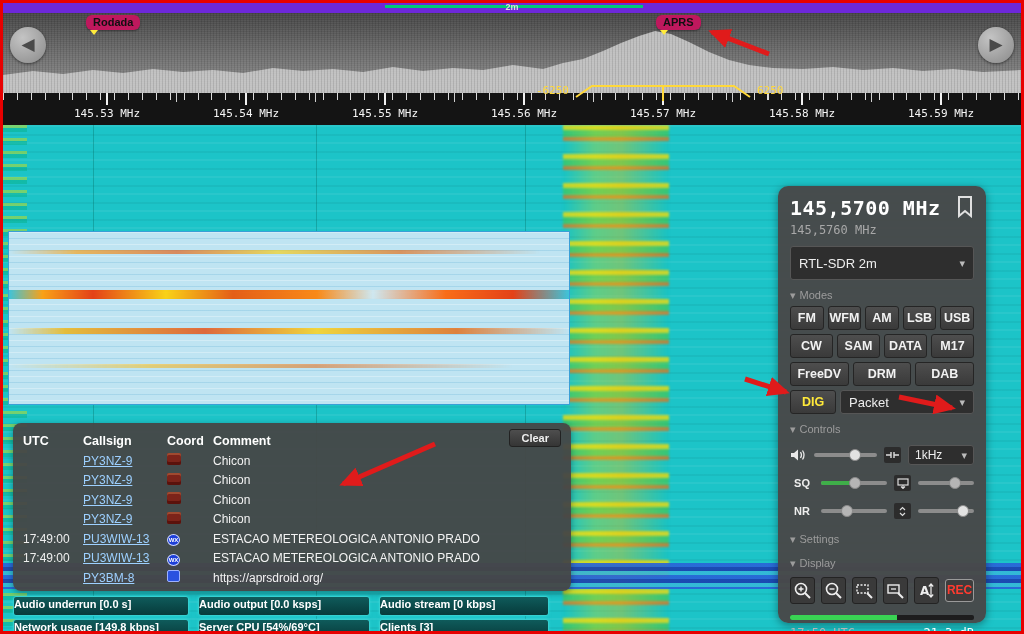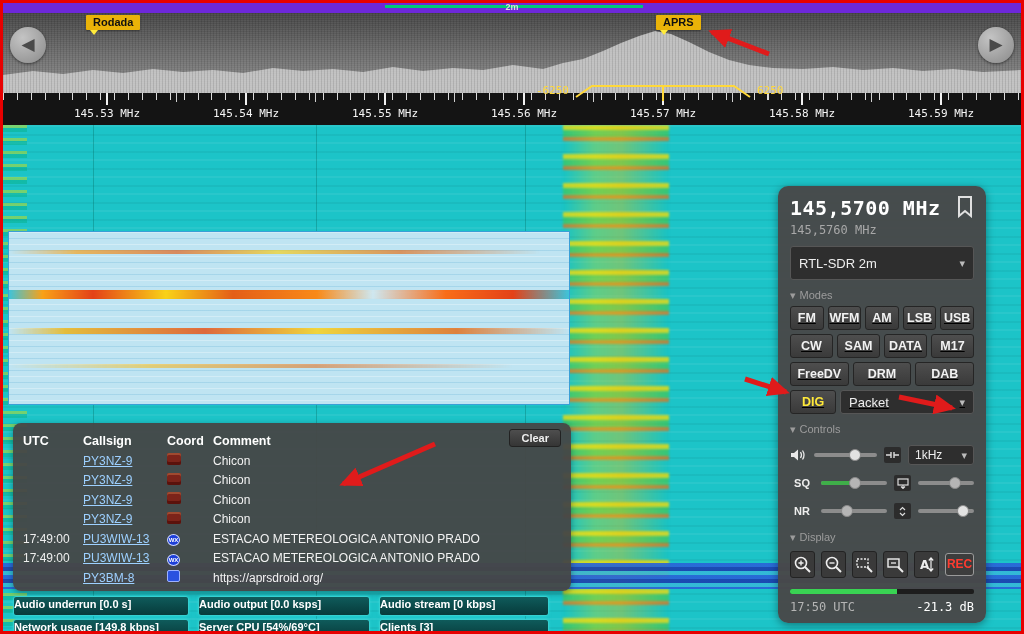--- a/index.html
+++ b/index.html
@@ -13,21 +13,21 @@
   .band-line { position:absolute; left:382px; top:2px; width:258px; height:3px; background:#00c878; }
 
   
   .spectrum { position:absolute; left:0; top:10px; width:1018px; height:80px; background:linear-gradient(180deg,#464646 0%,#6e6e6e 50%,#8f8f8f 100%); overflow:hidden; z-index:1; }
   .spectrum .grain { position:absolute; inset:0; background:
       repeating-linear-gradient(90deg, rgba(0,0,0,.10) 0 1px, transparent 1px 3px),
       repeating-linear-gradient(0deg, rgba(255,255,255,.05) 0 1px, transparent 1px 2px); }
   .nav-btn { position:absolute; top:24px; width:36px; height:36px; border-radius:50%; background:radial-gradient(circle at 35% 30%, #c4c4c4, #8a8a8a); color:#4a4a4a; font-size:17px; line-height:36px; text-align:center; cursor:pointer; z-index:5; box-shadow:0 1px 3px rgba(0,0,0,.5); }
   .nav-left { left:7px; } .nav-right { right:7px; }
 
-  .bookmark-tag { position:absolute; top:12px; background:#eab308; color:#101010; font-size:11px; font-weight:bold; padding:1px 7px 2px 7px; border-radius:1px; z-index:5; box-shadow:0 1px 2px rgba(0,0,0,.4); }
+  .bookmark-tag { position:absolute; top:12px; background:#be185d; color:#101010; font-size:11px; font-weight:bold; padding:1px 7px 2px 7px; border-radius:6px; z-index:5; box-shadow:0 1px 2px rgba(0,0,0,.4); }
   .bookmark-tag::after { content:""; position:absolute; left:4px; bottom:-5px; border-left:4px solid transparent; border-right:4px solid transparent; border-top:5px solid #ffeb3b; }
 
   
   .scale { position:absolute; left:0; top:90px; width:1018px; height:32px; background:#141414; z-index:2; }
   .ticks-minor { position:absolute; left:0; top:0; width:100%; height:7px; background:repeating-linear-gradient(90deg,#dcdcdc 0 1px, transparent 1px 13.9px); }
   .tick-major { position:absolute; top:0; width:2px; height:12px; background:#f2f2f2; }
   .tick-mid { position:absolute; top:0; width:1px; height:9px; background:#cfcfcf; }
   .scale-label { position:absolute; top:14px; transform:translateX(-50%); color:#f5f5f5; font-size:11px; font-family:"DejaVu Sans Mono", monospace; white-space:nowrap; }
   .passband-svg { position:absolute; left:0; top:78px; width:1018px; height:30px; z-index:3; pointer-events:none; }
 
@@ -54,21 +54,21 @@
 
   
   .panel { position:absolute; left:775px; top:183px; width:208px; height:437px; background:rgba(72,72,72,.97); border-radius:10px; padding:10px 12px; z-index:6; box-shadow:0 2px 8px rgba(0,0,0,.4); }
   .freq-row { display:flex; justify-content:space-between; align-items:flex-start; }
   .freq-main { color:#fff; font-size:20px; font-weight:bold; font-family:"DejaVu Sans Mono", monospace; letter-spacing:.5px; }
   .freq-sub { color:#a8a8a8; font-size:12px; font-family:"DejaVu Sans Mono", monospace; margin-top:3px; }
   .select { margin-top:9px; height:24px; background:#2e2e2e; border:1px solid #565656; border-radius:3px; color:#eee; font-size:13px; display:flex; align-items:center; justify-content:space-between; padding:16px 8px; cursor:pointer; }
   .select .chev { color:#bbb; font-size:11px; }
   .sec-header { margin-top:9px; color:#9c9c9c; font-size:11px; cursor:pointer; }
   .sec-header .caret { margin-right:4px; }
-  .modes-row { display:flex; gap:4px; margin-top:4px;text-decoration:underline; }
+  .modes-row { display:flex; gap:4px; margin-top:4px; }
   .mode-btn { flex:1; background:linear-gradient(#4e4e4e,#3a3a3a); border:1px solid #252525; border-radius:3px; color:#f2f2f2; font-weight:bold; font-size:12.5px; text-align:center; padding:4px 0; cursor:pointer; white-space:nowrap; }
   .mode-btn.dig { flex:0 0 46px; color:#ffe93a; }
   .dig-select { flex:1; margin-top:0; height:auto; padding:3px 8px; }
   .ctl-row { display:flex; align-items:center; gap:7px; margin-top:10px; height:18px; }
   .icon-chip { width:17px; height:16px; background:#2c2c2c; border-radius:2px; display:flex; align-items:center; justify-content:center; cursor:pointer; flex:none; }
   .lbl-chip { width:24px; color:#eee; font-size:11px; font-weight:bold; text-align:center; flex:none; cursor:pointer; }
   .slider { position:relative; height:4px; background:#8c8c8c; border-radius:2px; flex:1; cursor:pointer; }
   .slider.small { flex:0 0 56px; }
   .slider .fill { position:absolute; left:0; top:0; height:100%; background:#3fae49; border-radius:2px; }
   .thumb { position:absolute; top:-4px; width:12px; height:12px; border-radius:50%; background:#e2e2e2; border:1px solid #8a8a8a; }
@@ -269,20 +269,23 @@
       <div class="icon-chip">
         <svg width="11" height="11" viewBox="0 0 11 11">
             <path d="M3,4 L5.5,1.5 L8,4 M3,7 L5.5,9.5 L8,7" stroke="#ddd" stroke-width="1.2" fill="none"></path>
           </svg>
       </div>
       <div class="slider small">
         <div class="thumb" style="left:70%"></div>
       </div>
     </div>
 
+    <div class="sec-header" style="margin-top:13px">
+      <span class="caret">▾</span><span>Settings</span>
+    </div>
 
     <div class="sec-header" style="margin-top:11px">
       <span class="caret">▾</span><span>Display</span>
     </div>
 
     <div class="disp-row">
       <div class="disp-btn">
         <svg width="19" height="19" viewBox="0 0 19 19">
             <circle cx="8" cy="8" r="5.5" fill="none" stroke="#eee" stroke-width="1.6"></circle>
             <path d="M12,12 L17,17" stroke="#eee" stroke-width="2"></path>

